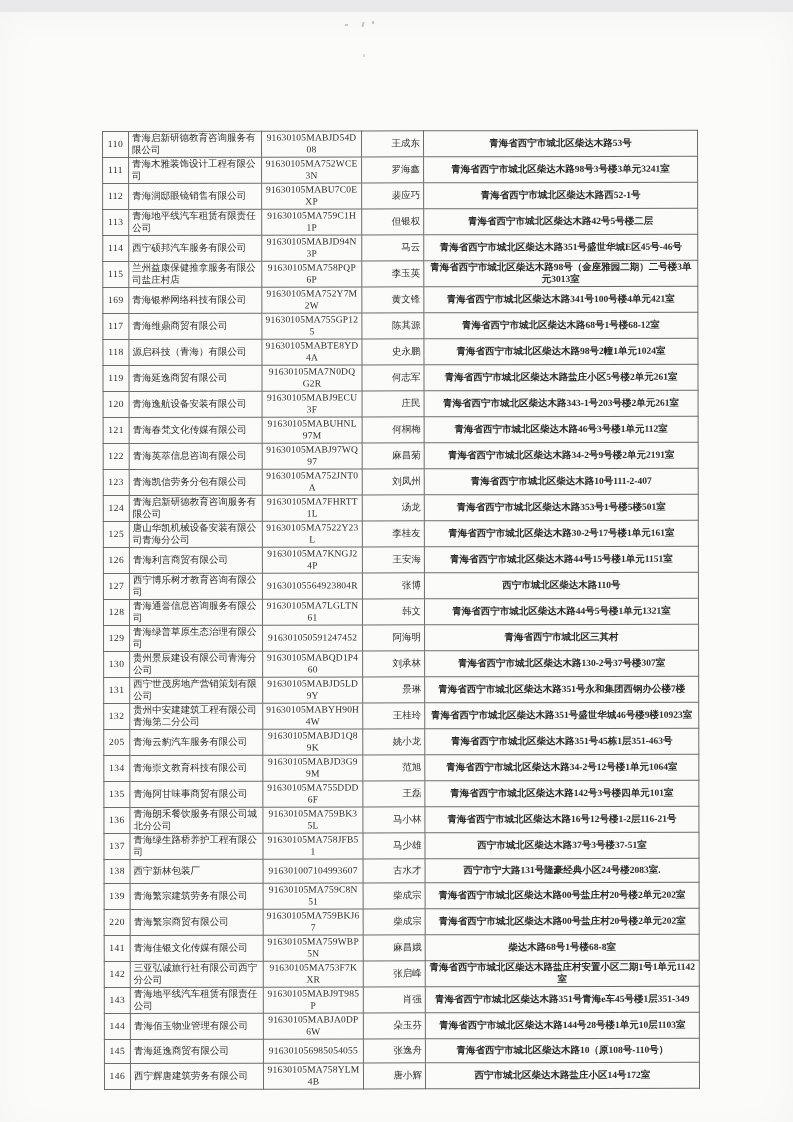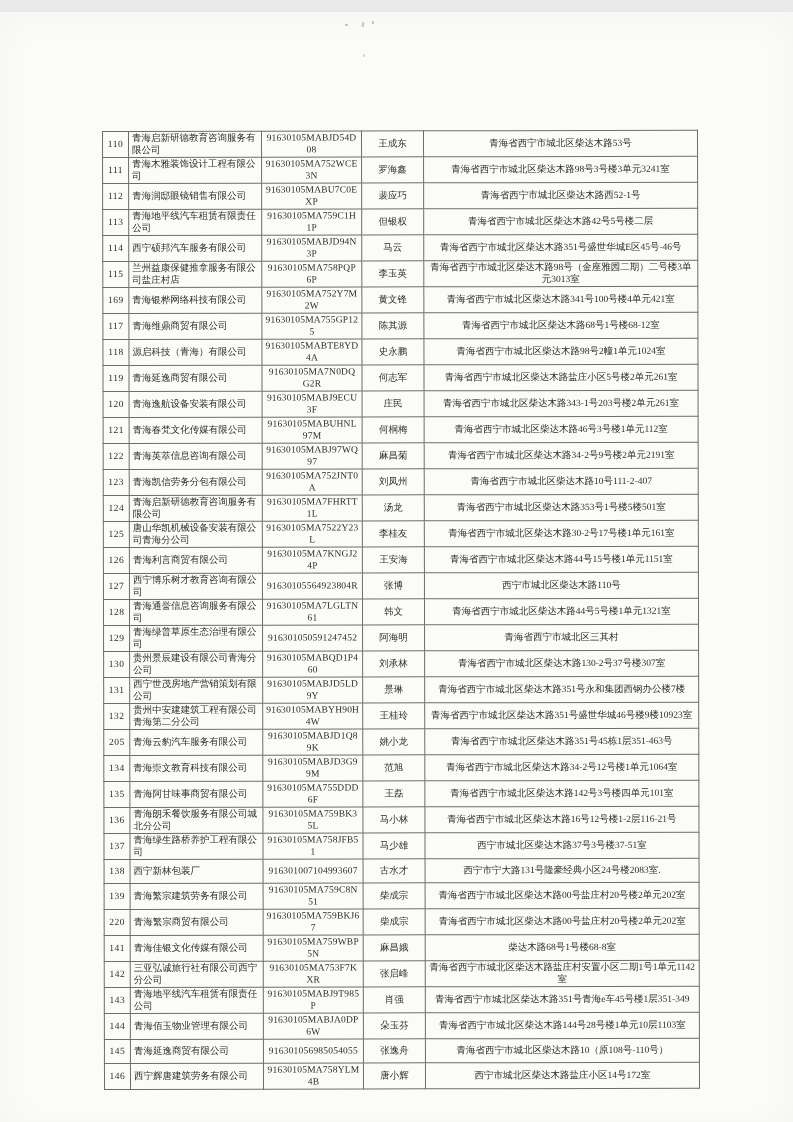--- a/index.html
+++ b/index.html
@@ -45,22 +45,22 @@
     word-break:break-all;
   }
   col.c-no{width:26px;}
   col.c-name{width:133px;}
   col.c-code{width:100px;}
   col.c-person{width:62px;}
   col.c-addr{width:274px;}
   td.col-no{text-align:center;font-size:8.5px;letter-spacing:.5px;color:#3a3936;}
   td.col-name{text-align:left;}
   td.col-code{text-align:center;font-size:9px;letter-spacing:.2px;font-family:Liberation Serif, serif;}
-  td.col-person{text-align:center;padding-left:4px;}
-  td.col-address{text-align:center;}
+  td.col-person{text-align:right;padding-left:4px;}
+  td.col-address{text-align:center;font-weight:bold;}
 </style>
 </head>
 <body>
 
 <div class="page">
   <div class="artifact a1"></div>
   <div class="artifact a2"></div>
   <div class="artifact a3"></div>
   <div class="artifact a4"></div>
 

